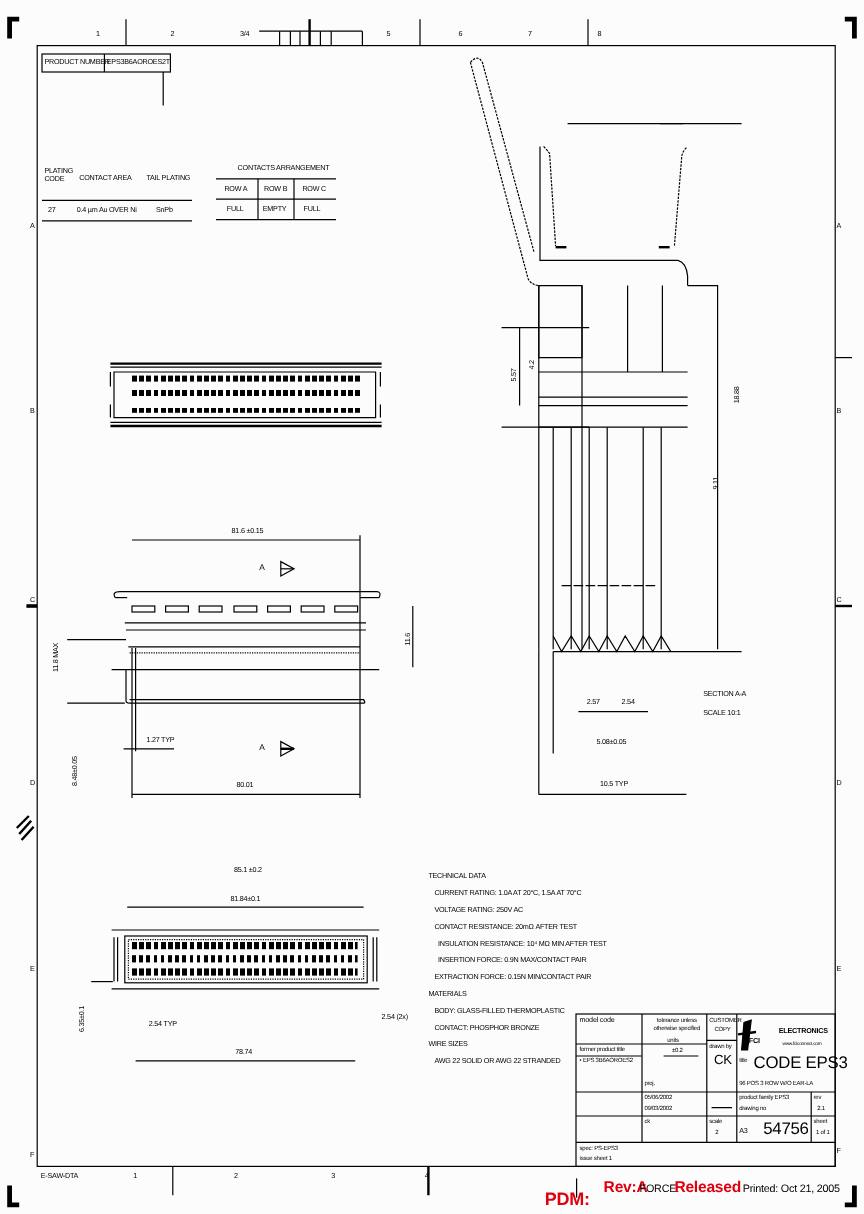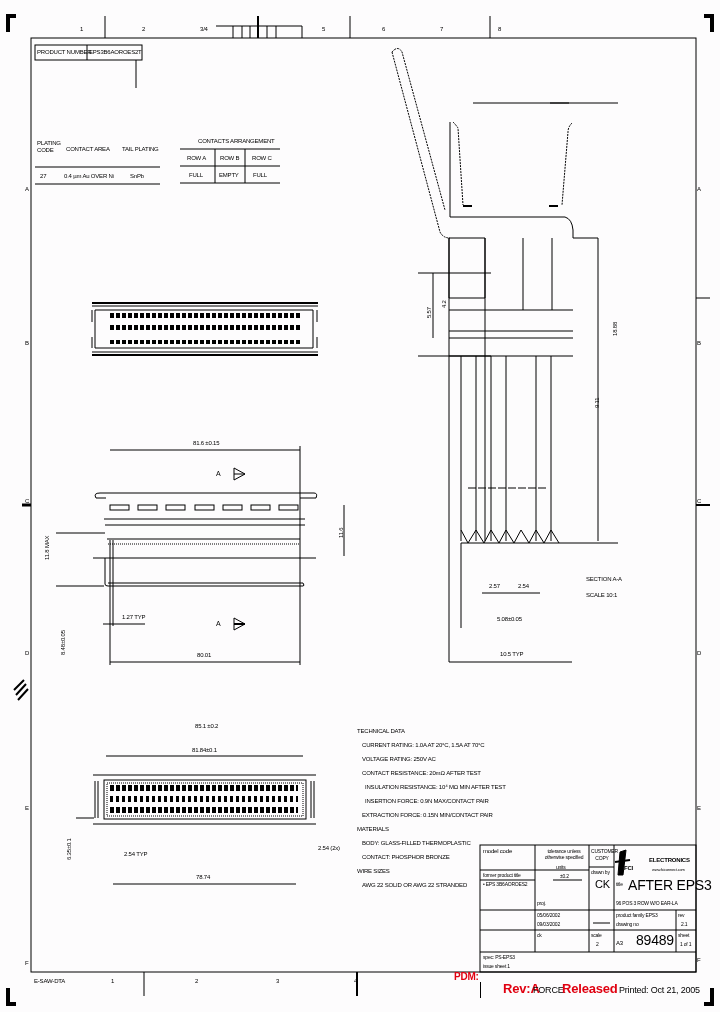--- a/index.html
+++ b/index.html
@@ -267,40 +267,40 @@
   <div class="t tiny" style="left:540px;top:848px;width:48px;white-space:normal;font-size:5px;line-height:6px;text-align:center">tolerance unless otherwise specified</div>
   <div class="t tiny" style="left:556px;top:864px;font-size:5px">units</div>
   <div class="t tiny" style="left:560px;top:873px;font-size:5px">±0.2</div>
   <div class="t tiny" style="left:591px;top:848px;width:22px;white-space:normal;font-size:5px;line-height:7px;text-align:center">CUSTOMER COPY</div>
   <div class="t tiny" style="left:591px;top:869px;font-size:5px">drawn by</div>
   <div class="t" style="left:595px;top:878px;font-size:11px;line-height:12px">CK</div>
   <div class="t" style="left:624px;top:864px;font-size:6px;font-weight:bold">FCI</div>
   <div class="t" style="left:649px;top:856px;font-size:6px;font-weight:bold">ELECTRONICS</div>
   <div class="t tiny" style="left:652px;top:866px;font-size:4px">www.fciconnect.com</div>
   <div class="t tiny" style="left:616px;top:881px;font-size:5px">title</div>
-  <div class="t" style="left:628px;top:878px;font-size:14px;line-height:15px;font-weight:normal">AFTER EPS3</div>
+  <div class="t" style="left:628px;top:878px;font-size:14px;line-height:15px;font-weight:normal">CODE EPS3</div>
   <div class="t tiny" style="left:616px;top:900px;font-size:5px">96 POS 3 ROW W/O EAR-LA</div>
   <div class="t tiny" style="left:537px;top:900px;font-size:5px">proj.</div>
   <div class="t tiny" style="left:537px;top:912px;font-size:5px">05/06/2002</div>
   <div class="t tiny" style="left:537px;top:921px;font-size:5px">09/03/2002</div>
   <div class="t tiny" style="left:537px;top:932px;font-size:5px">ck</div>
   <div class="t tiny" style="left:616px;top:912px;font-size:5px">product family EPS3</div>
   <div class="t tiny" style="left:616px;top:921px;font-size:5px">drawing no</div>
   <div class="t tiny" style="left:678px;top:912px;font-size:5px">rev</div>
   <div class="t tiny" style="left:681px;top:921px;font-size:5px">2.1</div>
   <div class="t tiny" style="left:591px;top:932px;font-size:5px">scale</div>
   <div class="t tiny" style="left:596px;top:941px;font-size:5px">2</div>
   <div class="t tiny" style="left:616px;top:940px;font-size:6px">A3</div>
-  <div class="t" style="left:636px;top:933px;font-size:14px;line-height:15px">89489</div>
+  <div class="t" style="left:636px;top:933px;font-size:14px;line-height:15px">54756</div>
   <div class="t tiny" style="left:678px;top:932px;font-size:5px">sheet</div>
   <div class="t tiny" style="left:680px;top:941px;font-size:5px">1 of 1</div>
   <div class="t tiny" style="left:483px;top:954px;font-size:5px">spec: PS-EPS3</div>
   <div class="t tiny" style="left:483px;top:963px;font-size:5px">issue sheet 1</div>
 </div>
 
 <div>
-  <div class="t red" style="left:454px;top:970px;font-size:10px;line-height:14px">PDM:</div>
+  <div class="t red" style="left:454px;top:993px;font-size:15px;line-height:14px">PDM:</div>
   <div class="t red" style="left:503px;top:982px;font-size:13px;line-height:14px">Rev:A</div>
   <div class="t" style="left:533px;top:985px;font-size:9px;line-height:10px">FORCE:</div>
   <div class="t red" style="left:562px;top:982px;font-size:13px;line-height:14px">Released</div>
   <div class="t" style="left:619px;top:985px;font-size:9px;line-height:10px">Printed: Oct 21, 2005</div>
   <div class="abs" style="left:480px;top:982px;width:1px;height:16px;background:#000"></div>
 </div>
 
 </body></html>

